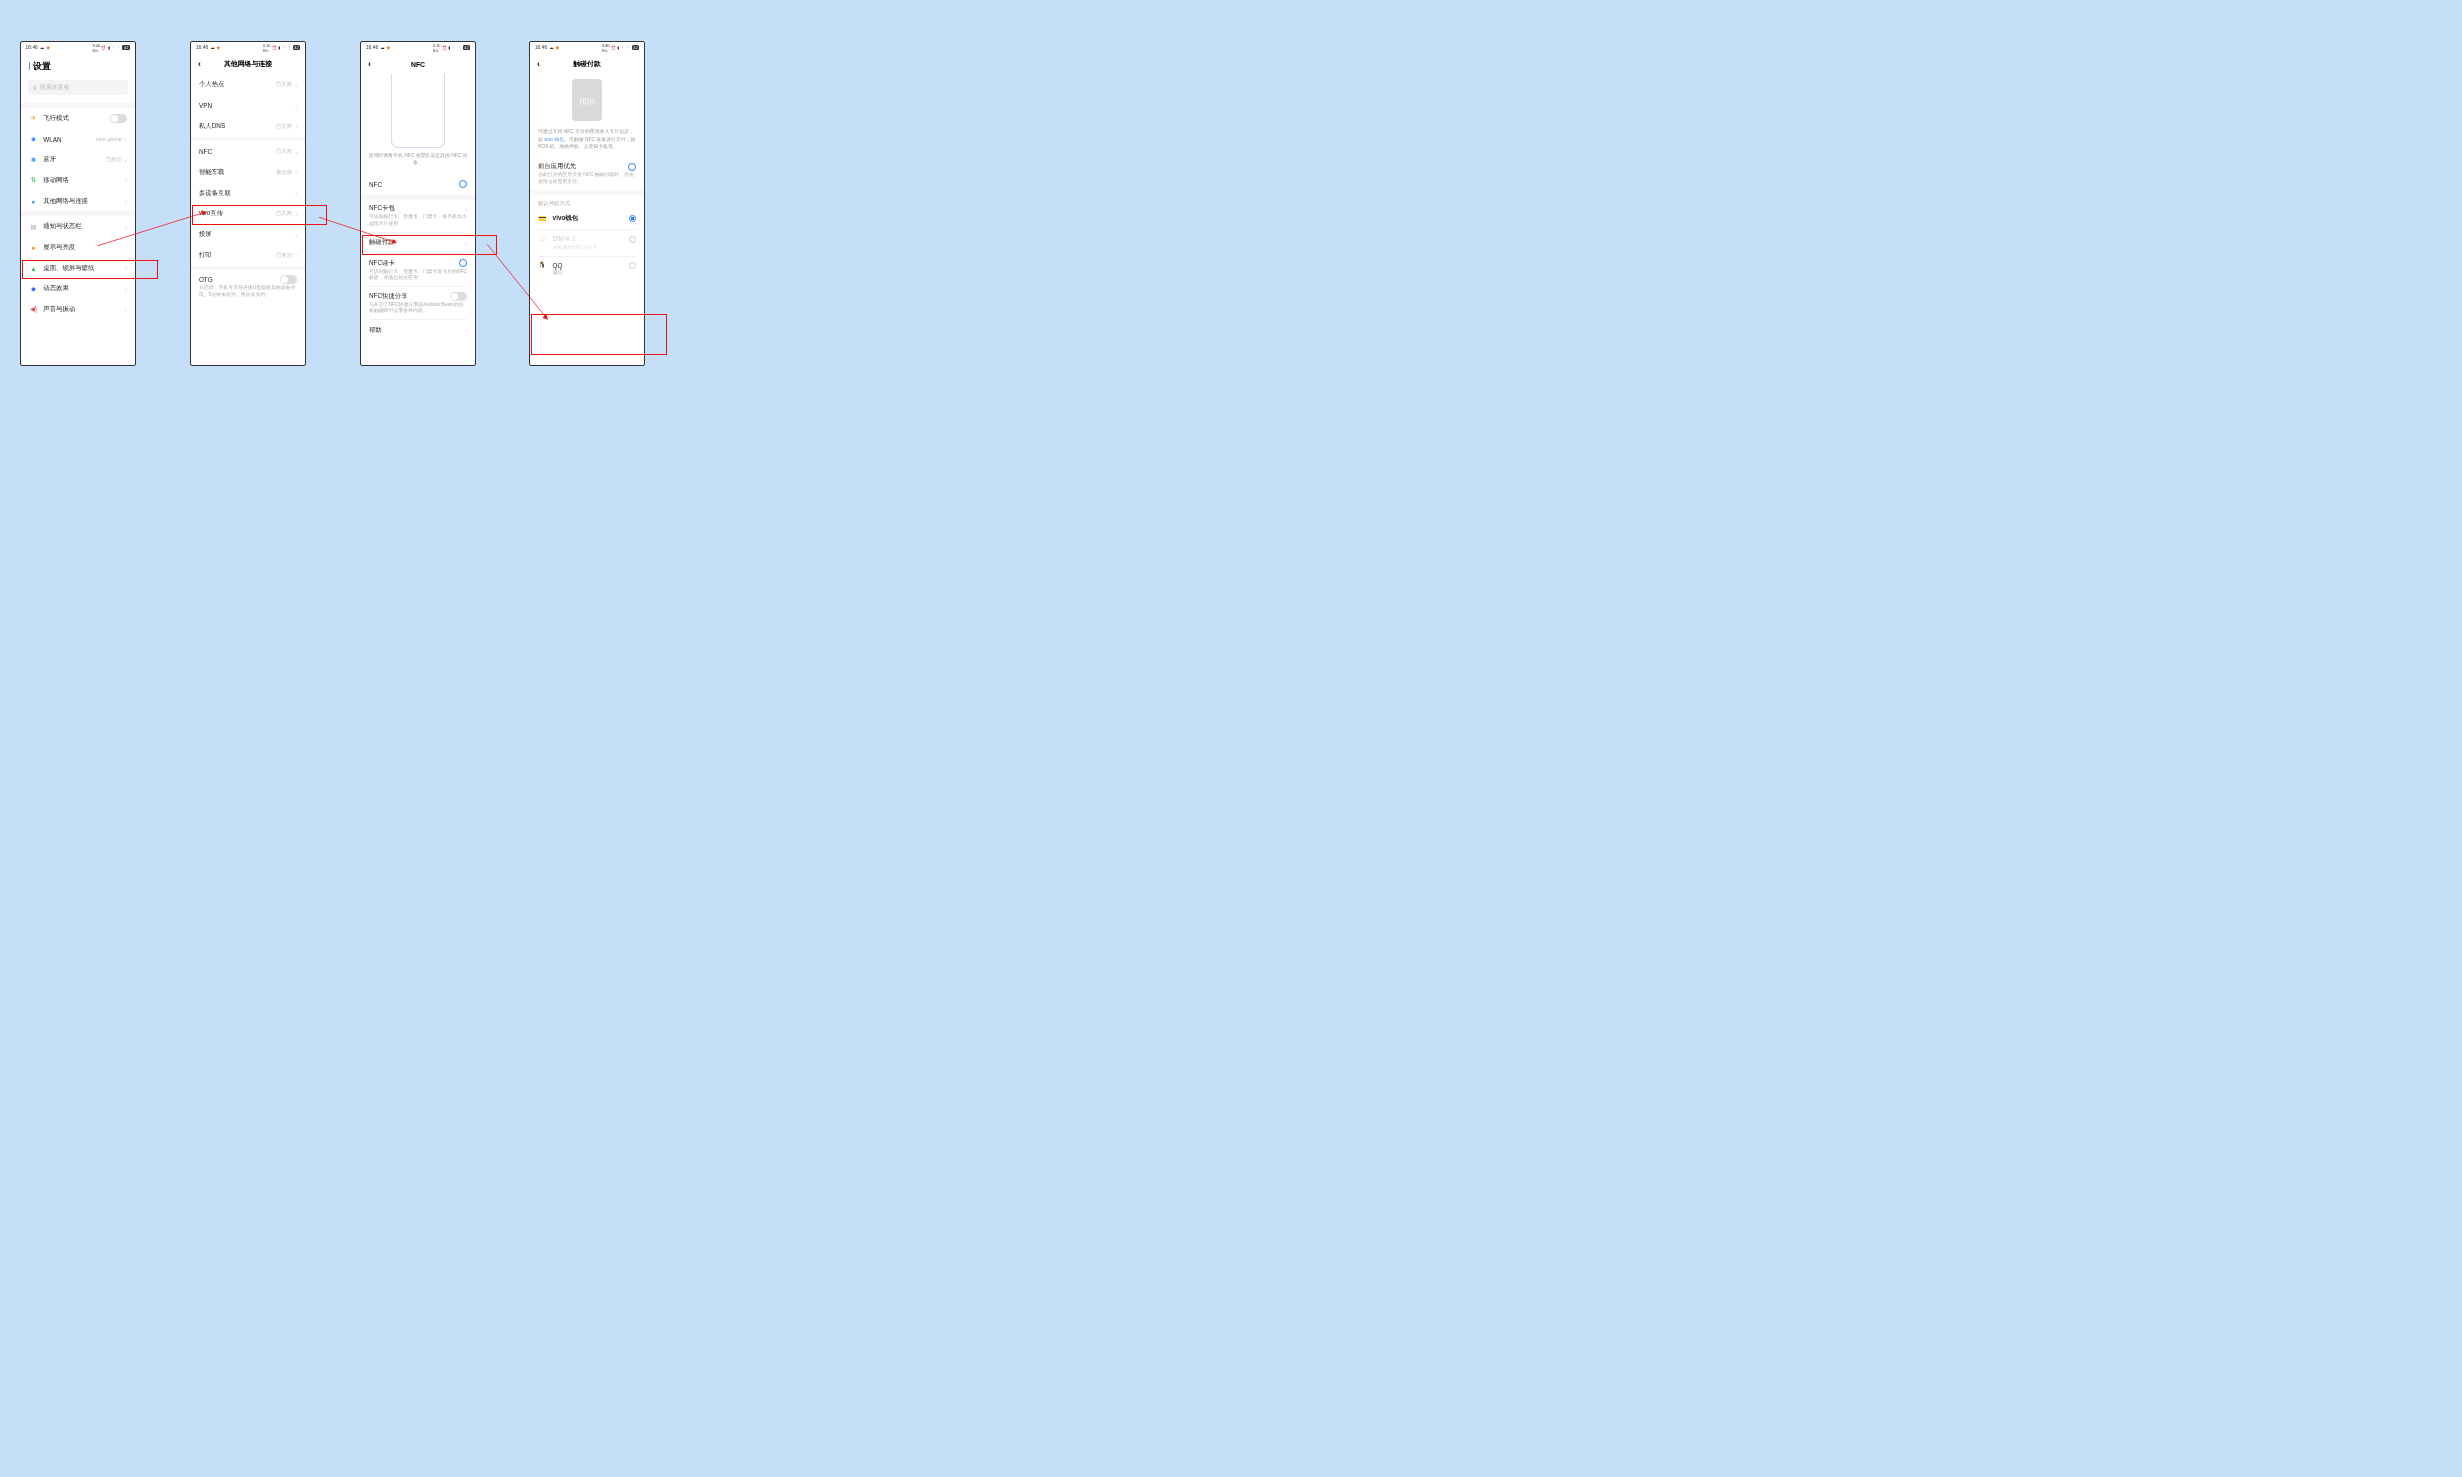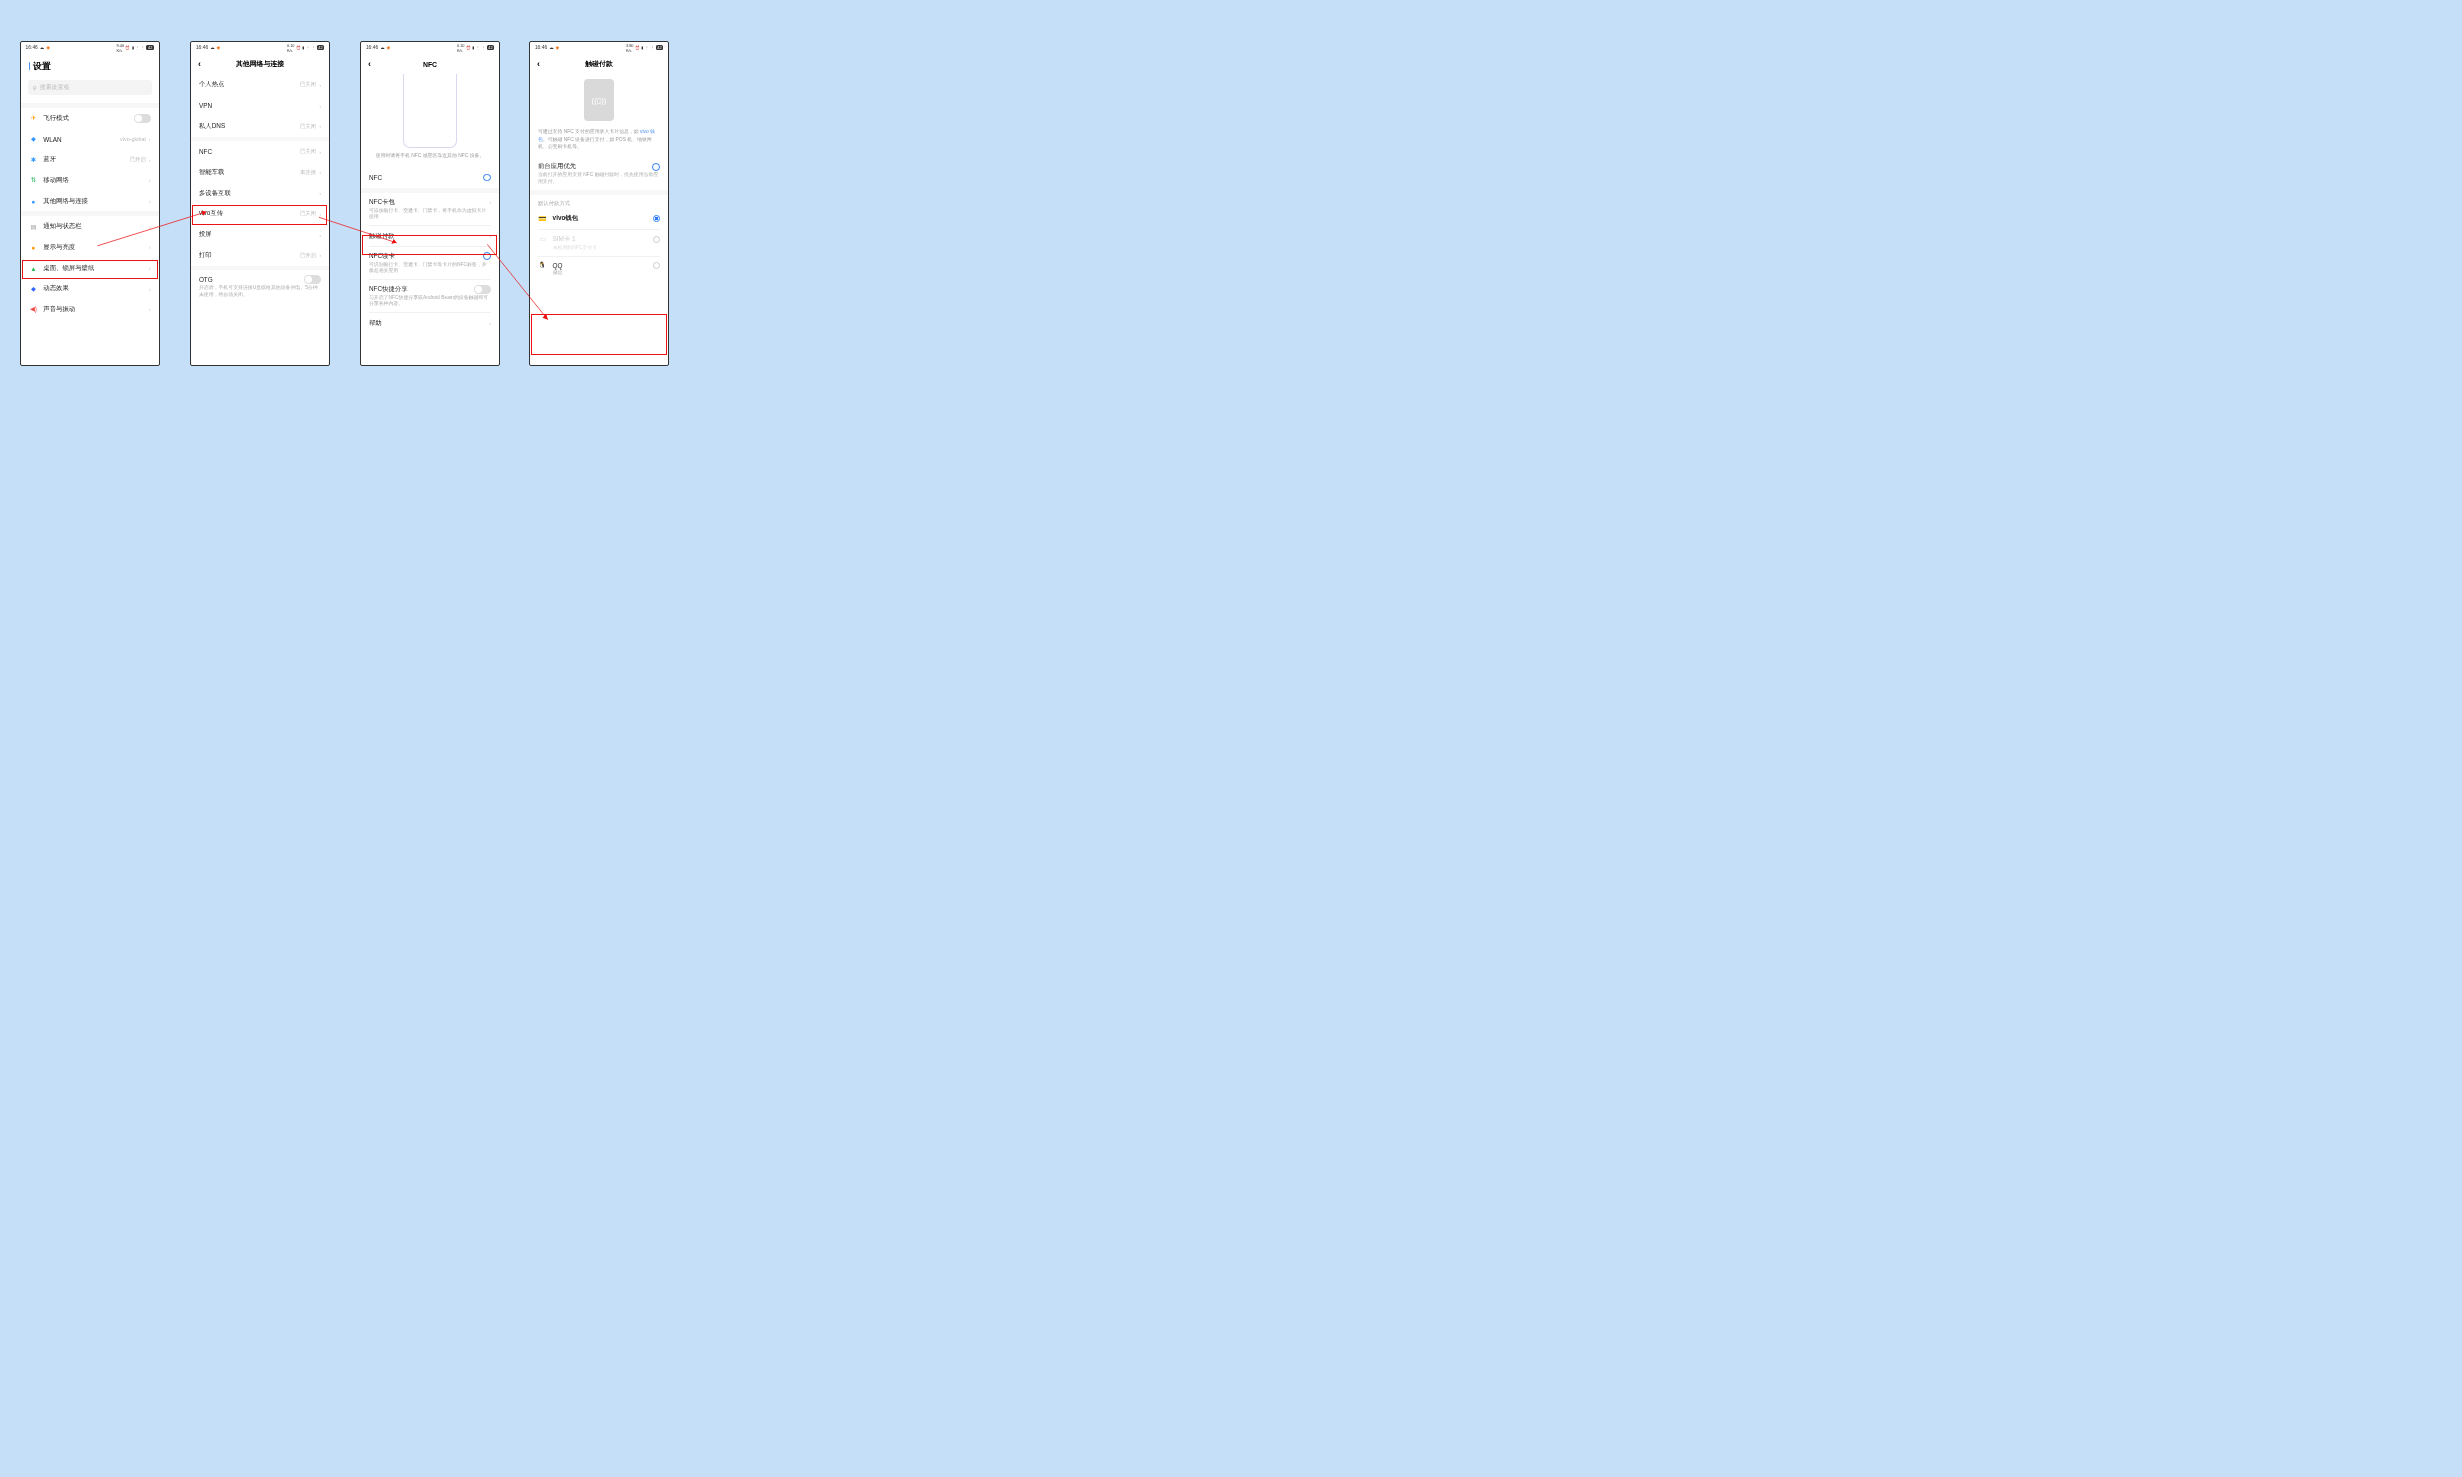--- a/index.html
+++ b/index.html
@@ -1,17 +1,17 @@
 <!DOCTYPE html>
 <html style="font-size:7.9px"><head>
 <meta charset="utf-8">
 <style>
   * { box-sizing: border-box; margin: 0; padding: 0; }
   body { background: #c5dff8; font-family: -apple-system, "Helvetica Neue", Arial, sans-serif; width: 726px; height: 436px; position: relative; }
-  .phone { position: absolute; width: 140px; height: 325px; background: #fff; border: 1px solid #333; border-radius: 2px; overflow: hidden; }
+  .phone { position: absolute; width: 116px; height: 325px; background: #fff; border: 1px solid #333; border-radius: 2px; overflow: hidden; }
   .statusbar { height: 11.8px; display: flex; align-items: center; justify-content: space-between; padding: 0 4.9px; font-size: 4.9px; color: #333; }
   .sb-left { display: flex; align-items: center; gap: 2px; }
   .sb-right { display: flex; align-items: center; gap: 1.5px; font-size: 3.9px; }
   .sb-ic { font-size: 4.4px; }
   .header { height: 20.7px; display: flex; align-items: center; padding: 0 6.9px; position: relative; }
   .header .back { font-size: 8.9px; font-weight: bold; cursor: pointer; }
   .header .title { position: absolute; left: 0; right: 0; text-align: center; font-size: 6.9px; font-weight: 600; pointer-events: none; }
   .big-title { font-size: 8.9px; font-weight: 700; padding: 5.9px 7.9px 3.9px; display: flex; align-items: center; }
   .big-title::before { content: ""; width: 1.5px; height: 7.9px; background: #4a8ff5; margin-right: 3px; border-radius: 1px; }
   .search { margin: 3.9px 6.9px 7.9px; background: #f4f4f4; border-radius: 3px; height: 14.8px; display: flex; align-items: center; padding: 0 4.9px; color: #bbb; font-size: 5.9px; gap: 3px; }

